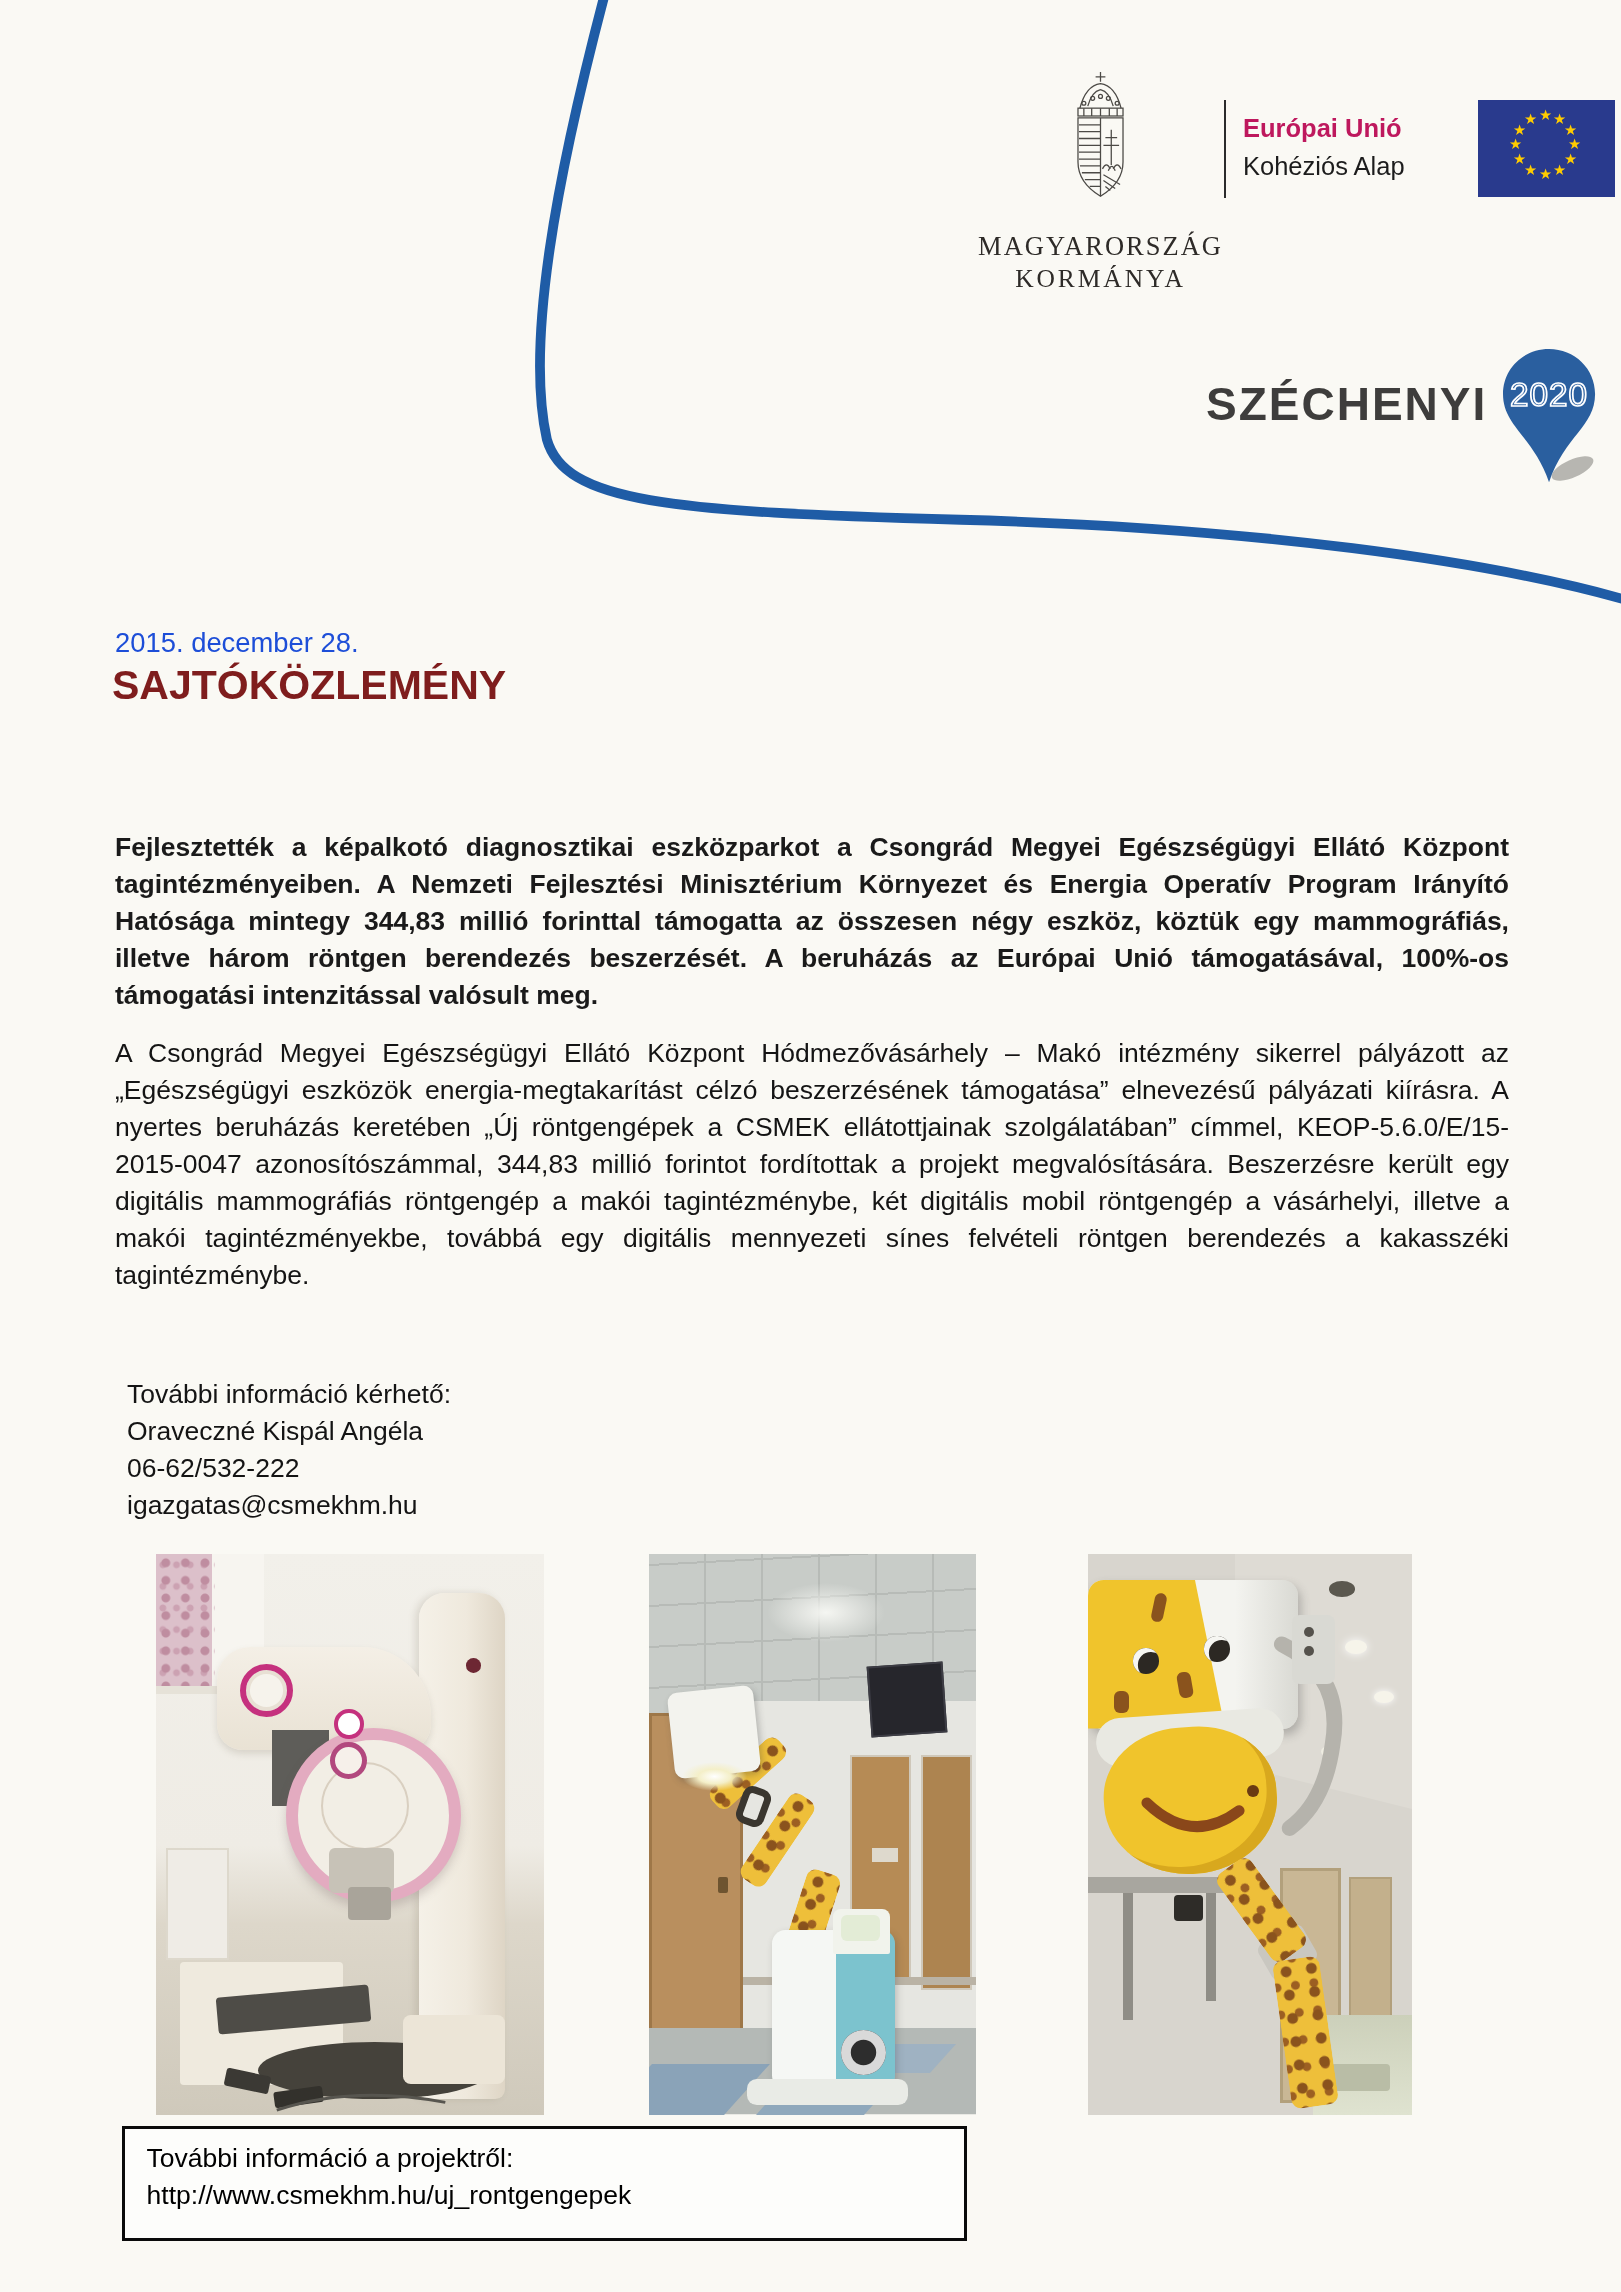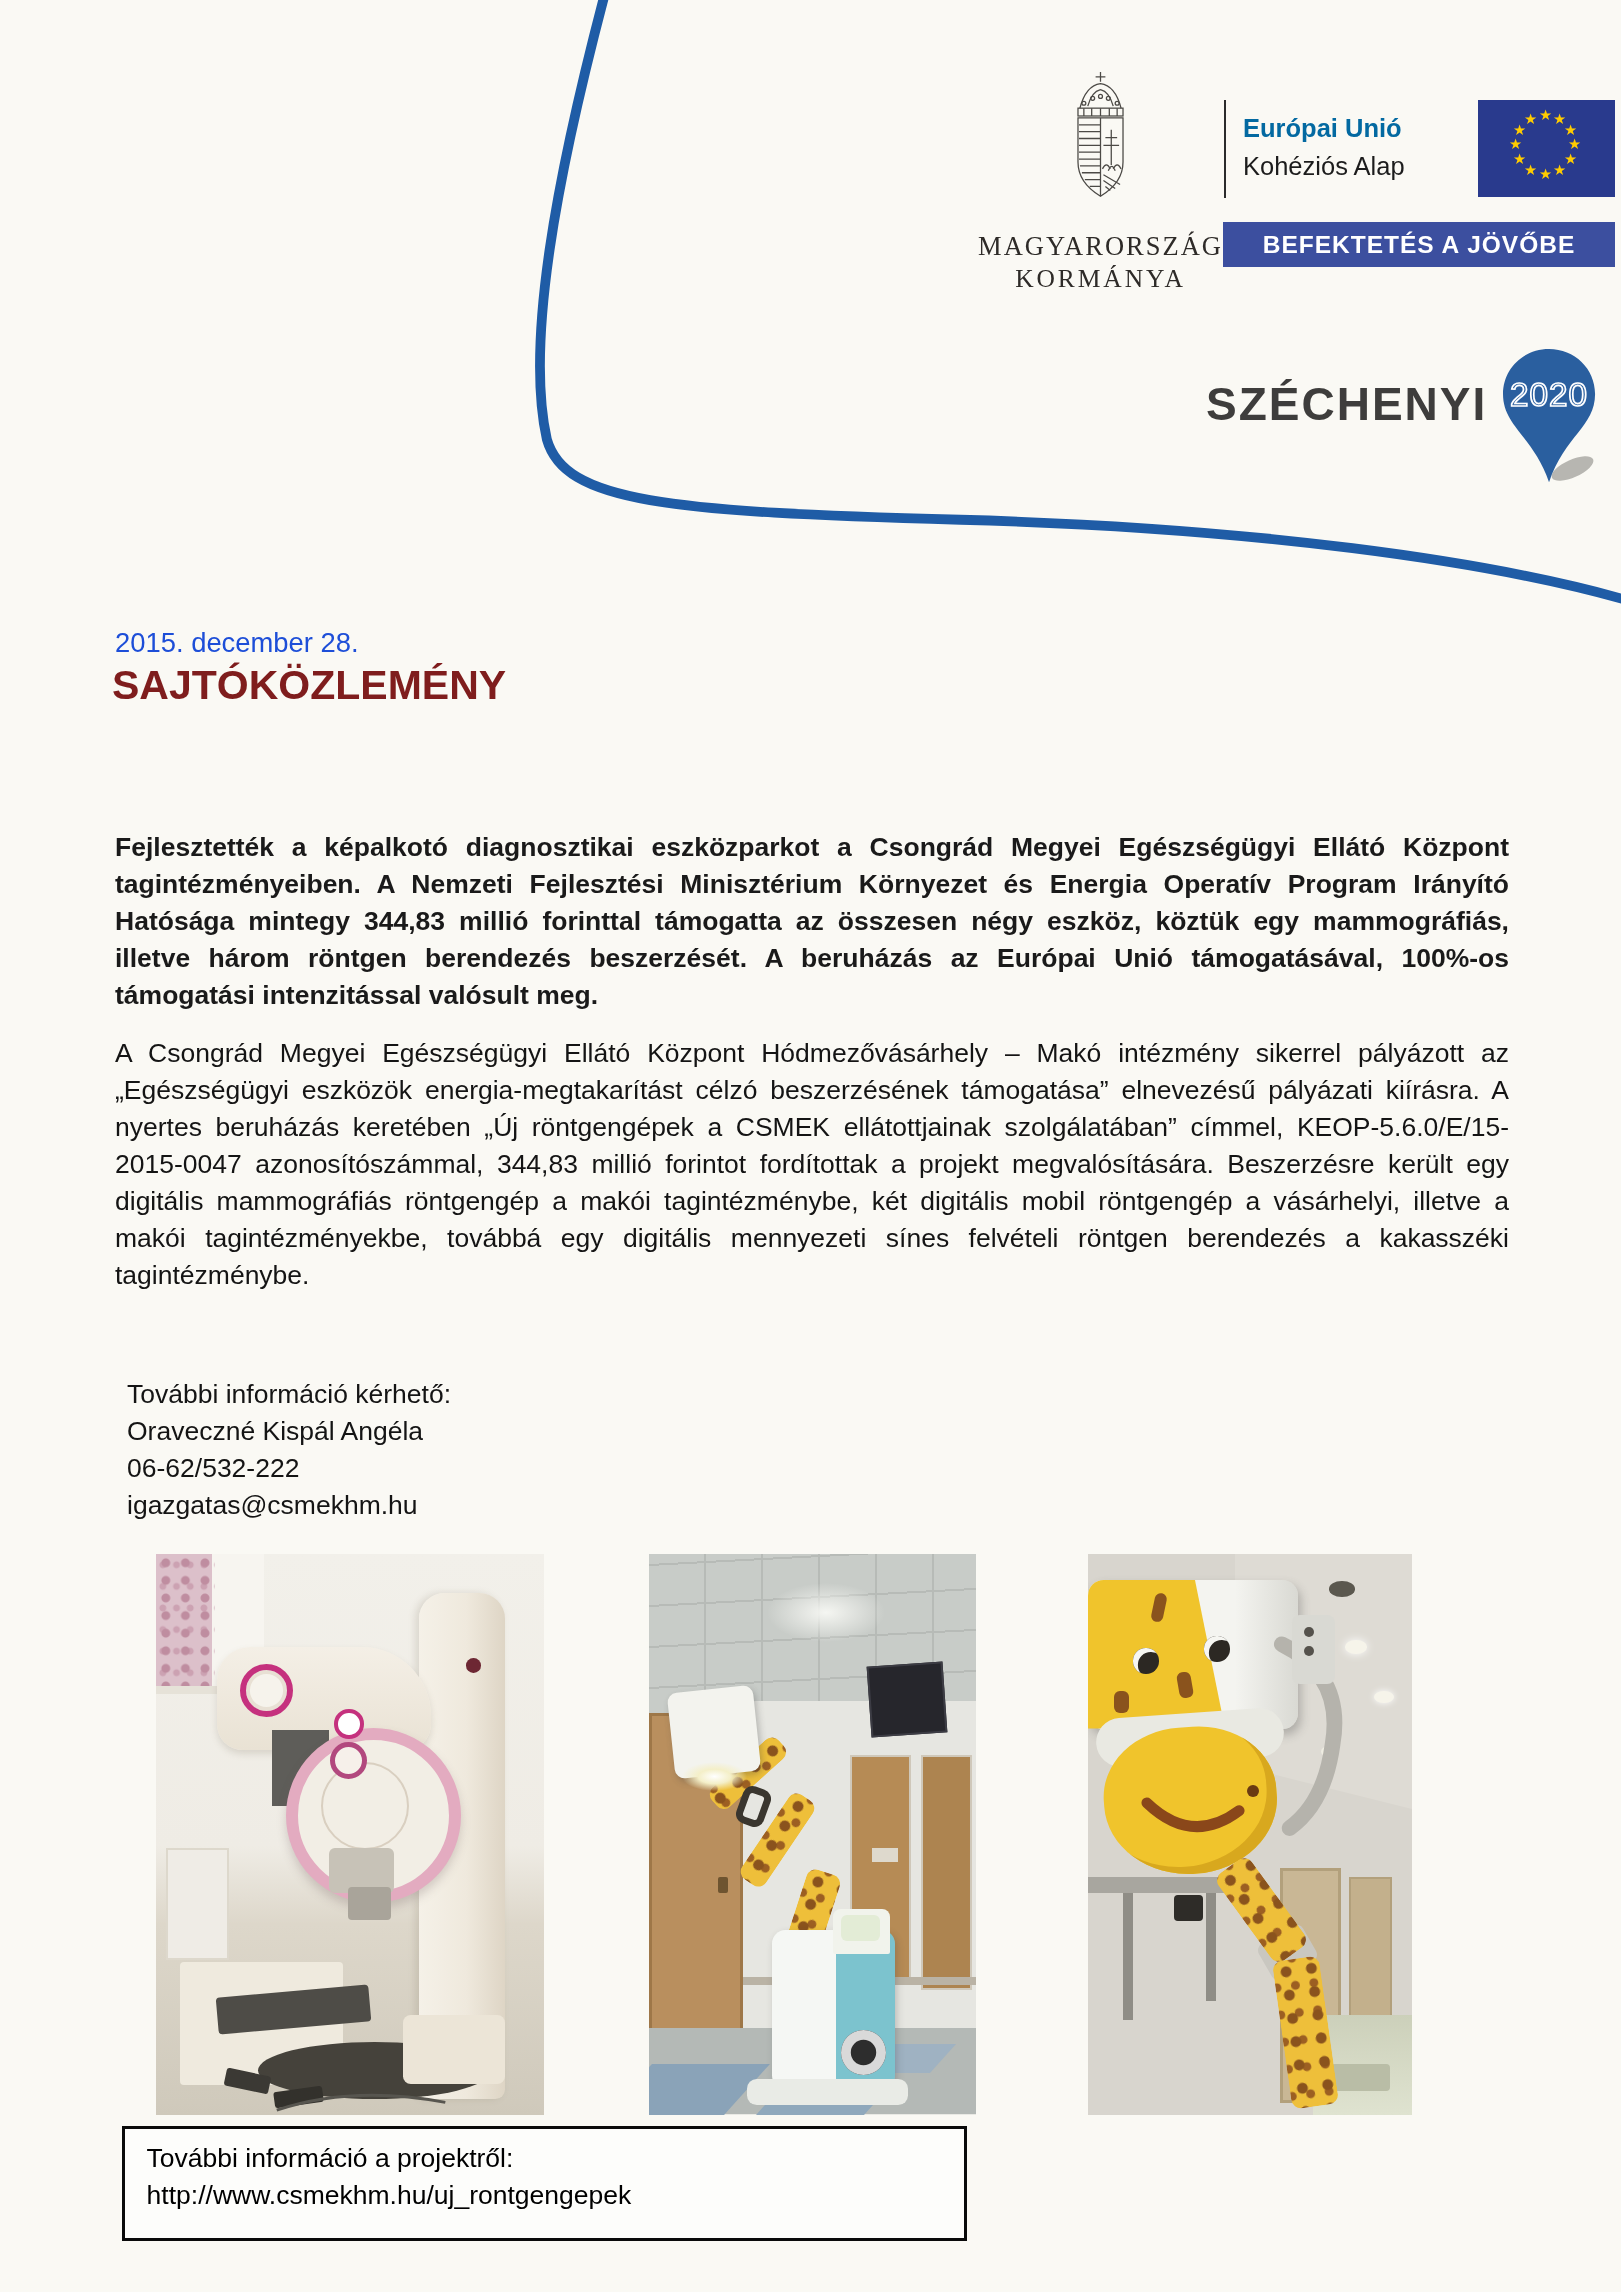--- a/index.html
+++ b/index.html
@@ -7,21 +7,21 @@
     position:relative; width:1621px; height:2293px;
     background:#faf9f4; overflow:hidden;
     font-family:"Liberation Sans", sans-serif; color:#141414;
   }
   .abs{position:absolute;}
   
   .arc-svg{position:absolute; left:0; top:0; width:1621px; height:2293px; pointer-events:none;}
   .gov-line1{font-family:"Liberation Serif", serif; font-size:26.5px; letter-spacing:2px; color:#2e2b28; text-align:center;}
   .gov-line2{font-family:"Liberation Serif", serif; font-size:25.5px; letter-spacing:2.9px; color:#2e2b28; text-align:center; margin-top:2px;}
   .eu-divider{width:2px; height:98px; background:#2b2b2b;}
-  .eu-line1{font-size:25.5px; font-weight:700; color:#0369a1;}
+  .eu-line1{font-size:25.5px; font-weight:700; color:#be185d;}
   .eu-line2{font-size:25.5px; color:#1c1c1c; margin-top:8.8px;}
   .eu-flag{width:137px; height:97px; background:#293a8d; position:absolute;}
   .star{position:absolute; color:#ffcc00; font-size:14.7px; line-height:14.7px;}
   .eu-banner{
     width:392px; height:45px; background:#3c4f9f; color:#ffffff;
     font-size:24.5px; font-weight:700; letter-spacing:1px;
     display:flex; align-items:center; justify-content:center;
   }
   .szechenyi-name{font-size:46px; font-weight:700; letter-spacing:2px; color:#3e3d3c;}
   
@@ -98,21 +98,20 @@
       <span class="star" style="left: 86px; top: 52px;">★</span>
       <span class="star" style="left: 75px; top: 63px;">★</span>
       <span class="star" style="left: 61px; top: 67px;">★</span>
       <span class="star" style="left: 46px; top: 63px;">★</span>
       <span class="star" style="left: 35px; top: 52px;">★</span>
       <span class="star" style="left: 31px; top: 37px;">★</span>
       <span class="star" style="left: 35px; top: 22.5px;">★</span>
       <span class="star" style="left: 46px; top: 11.8px;">★</span>
     </div>
 
-  <div class="abs eu-banner" style="left:1223px; top:222px;">BEFEKTETÉS A JÖVŐBE</div>
 
   <div class="abs szechenyi-name" style="left:1206px; top:377px;">SZÉCHENYI</div>
   <svg class="abs" style="left:1498px; top:349px;" width="106" height="143" viewBox="0 0 108 146">
     <ellipse cx="76" cy="122" rx="23" ry="9" fill="#b7b6b1" transform="rotate(-24 76 122)"></ellipse>
     <path d="M52 0 C 26 0 5 20 5 46 C 5 79 36 89 52 136 C 68 89 99 79 99 46 C 99 20 78 0 52 0 Z" fill="#2a5f9f"></path>
     <text x="52" y="58" text-anchor="middle" font-size="34" font-family="Liberation Sans, sans-serif" fill="none" stroke="#ffffff" stroke-width="1.7" letter-spacing="1">2020</text>
   </svg>
 
   <div class="abs date" style="left:115px; top:627px;">2015. december 28.</div>
 

